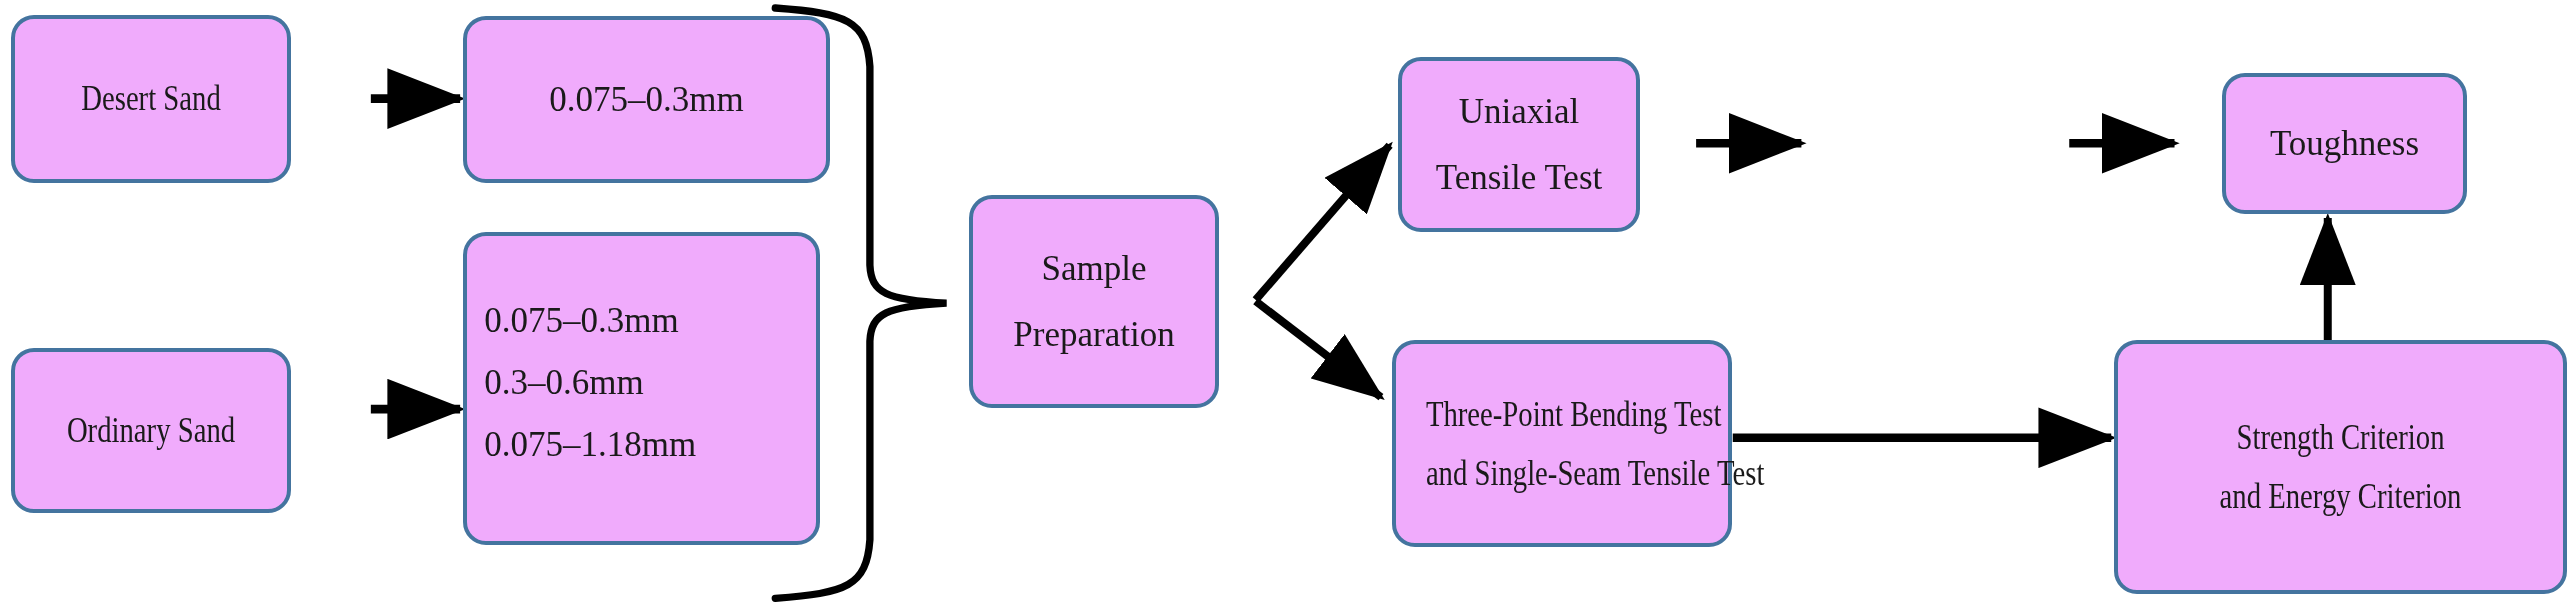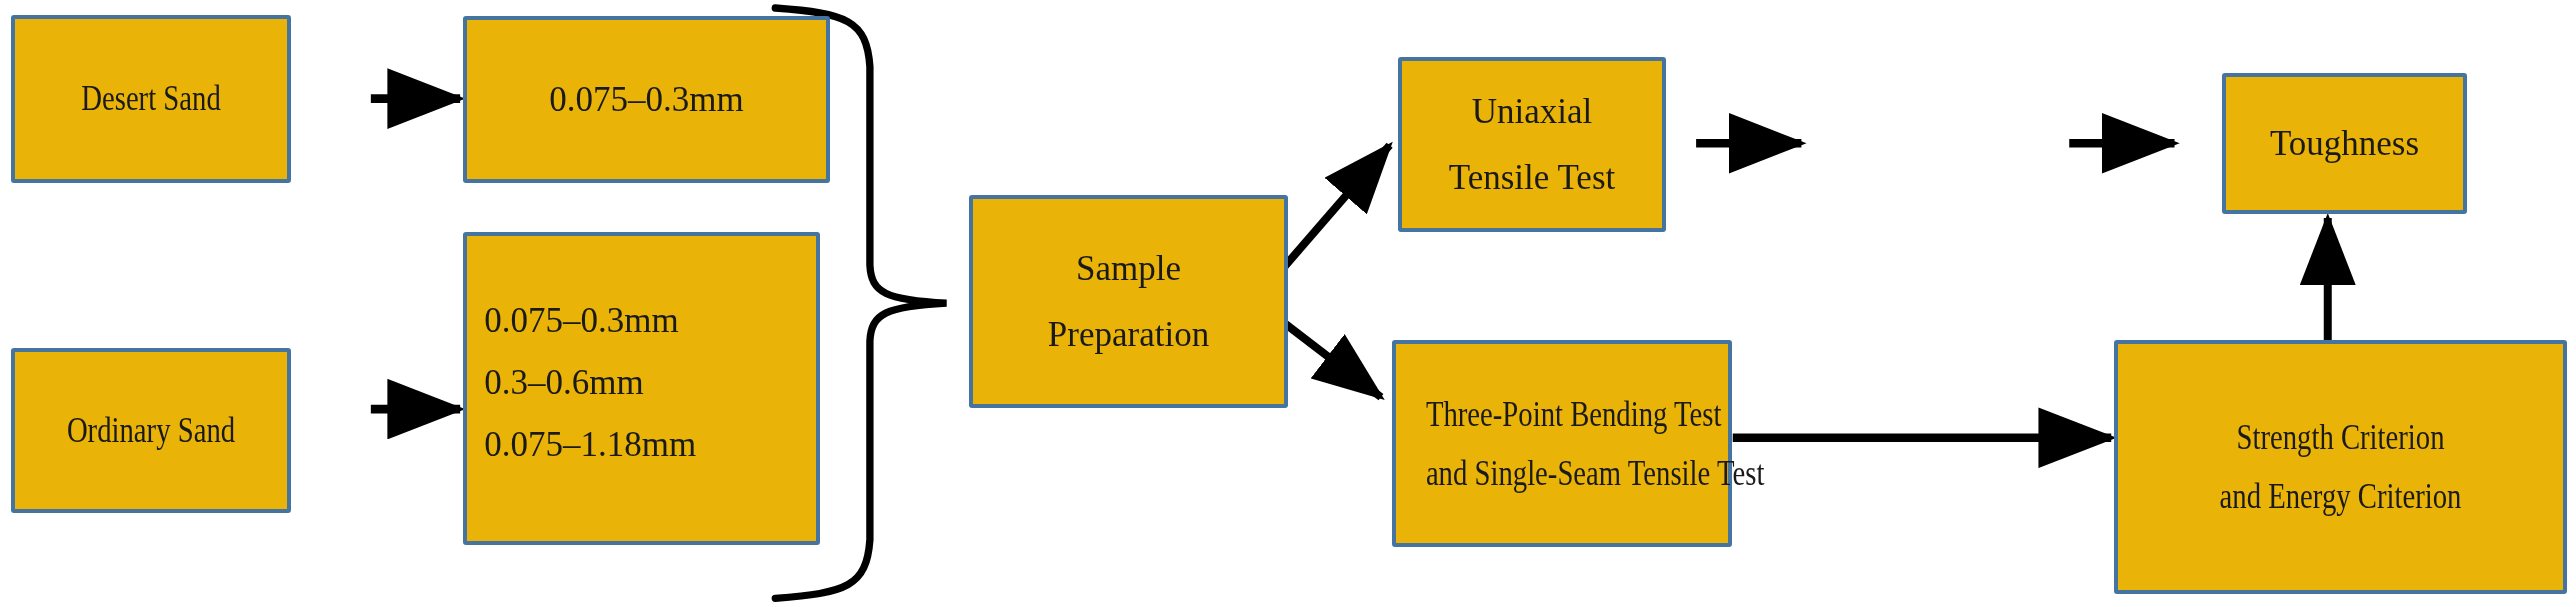--- a/index.html
+++ b/index.html
@@ -18,23 +18,23 @@
   svg.layer {
     position: absolute;
     top: 0;
     left: 0;
     width: 2576px;
     height: 607px;
   }
   .node-box {
     position: absolute;
     box-sizing: border-box;
-    background: #eab308;
+    background: #f0abfc;
     border: 4.7px solid #44749f;
-    border-radius: 3px;
+    border-radius: 23px;
     display: flex;
     flex-direction: column;
     align-items: center;
     justify-content: center;
     color: #1a1a1a;
   }
   .node-label {
     display: block;
     width: 100%;
     text-align: center;
@@ -133,26 +133,26 @@
   <div class="node-box f-narrow" style="left:10.7px; top:348px; width:280px; height:165px;">
     <span class="node-label">Ordinary Sand</span>
   </div>
 
   <div class="node-box sizes-list" style="left:463px; top:232px; width:357px; height:313px;">
     <span class="node-label">0.075–0.3mm</span>
     <span class="node-label">0.3–0.6mm</span>
     <span class="node-label">0.075–1.18mm</span>
   </div>
 
-  <div class="node-box f-serif two-line" style="left:969px; top:195px; width:319px; height:213px;">
+  <div class="node-box f-serif two-line" style="left:969px; top:195px; width:250px; height:213px;">
     <span class="node-label">Sample</span>
     <span class="node-label">Preparation</span>
   </div>
 
-  <div class="node-box f-serif two-line" style="left:1398px; top:57px; width:268px; height:175px;">
+  <div class="node-box f-serif two-line" style="left:1398px; top:57px; width:242px; height:175px;">
     <span class="node-label">Uniaxial</span>
     <span class="node-label">Tensile Test</span>
   </div>
 
 
   <div class="node-box f-serif" style="left:2222px; top:73px; width:245px; height:141px;">
     <span class="node-label">Toughness</span>
   </div>
 
   <div class="node-box f-narrow two-line-tight" style="left:1392px; top:340px; width:340px; height:207px;">

